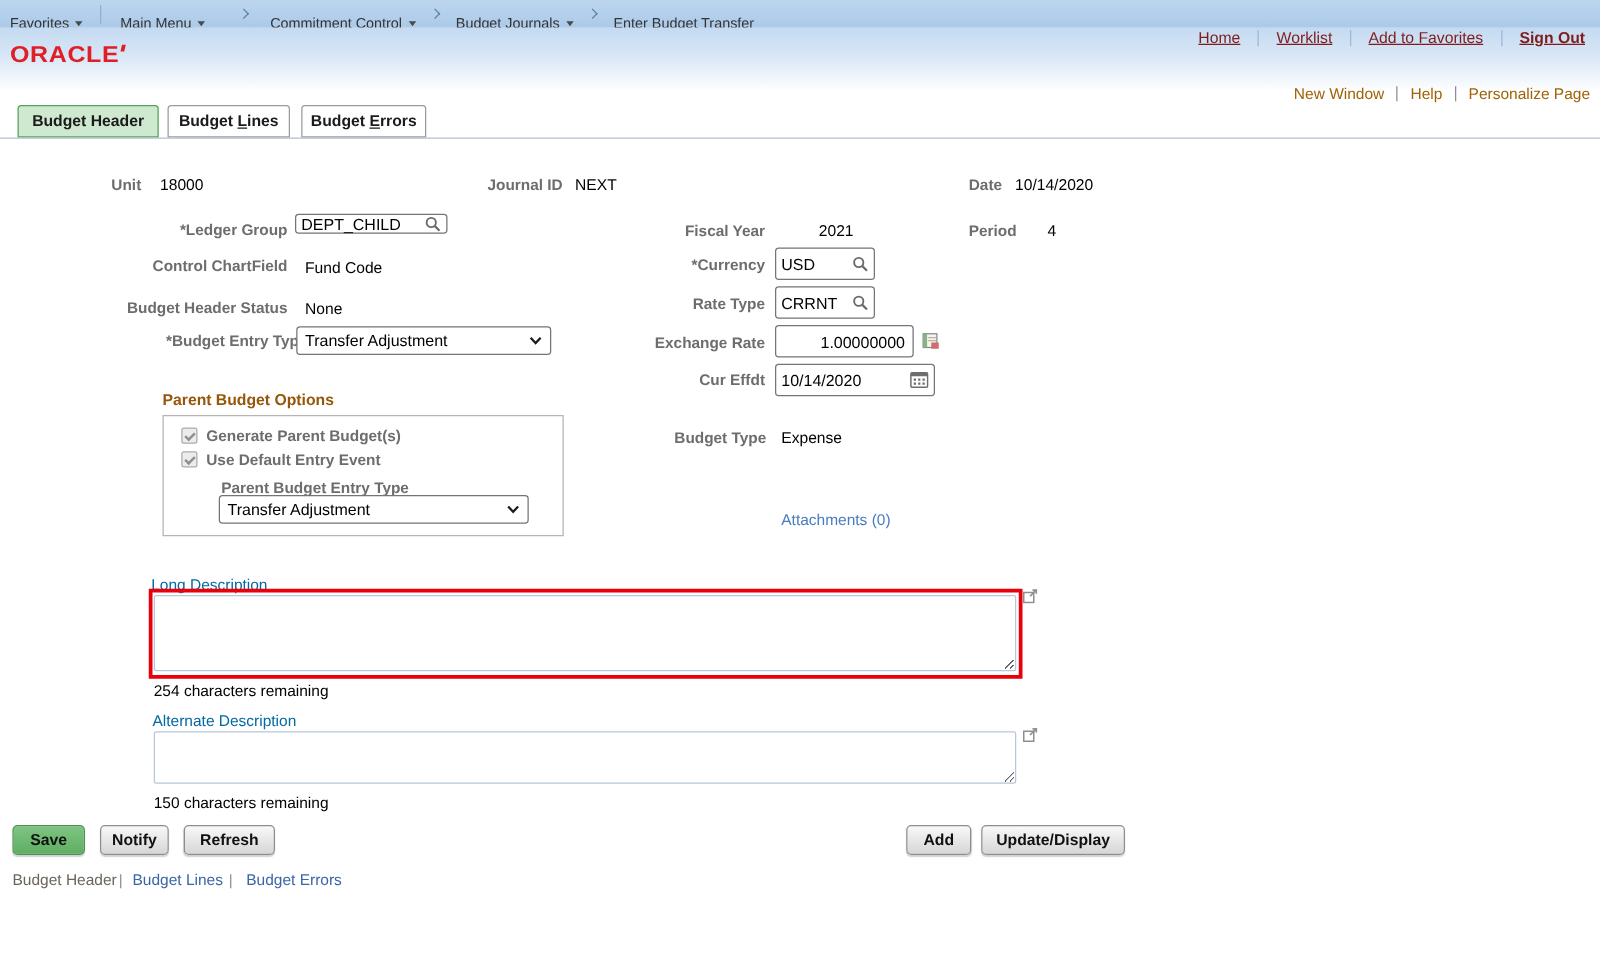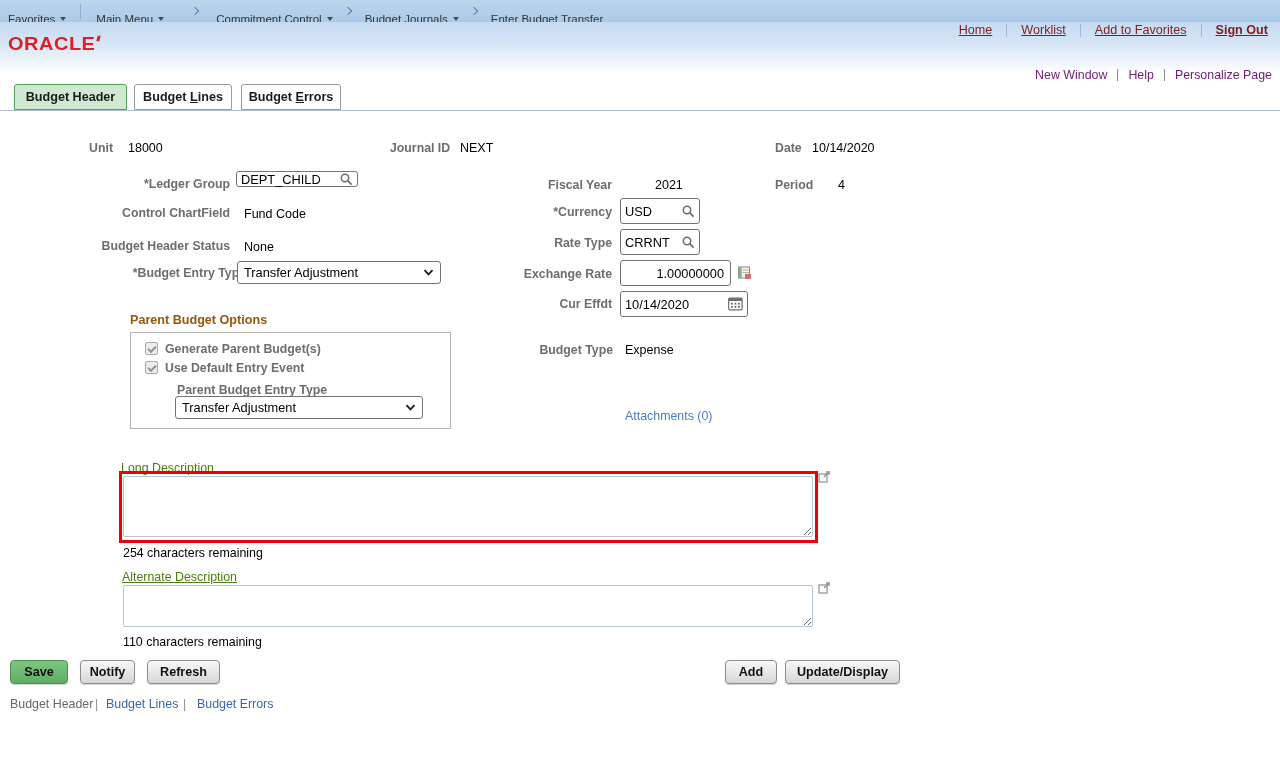--- a/index.html
+++ b/index.html
@@ -21,21 +21,21 @@
   #logo { left:8px; top:33px; font-size:20px; font-weight:bold; color:#e01e26;
     letter-spacing:0.5px; transform:scaleY(0.92); }
   .logo-mark { display:inline-block; width:3px; height:6px; background:#e01e26;
     margin-left:2px; transform:skewX(-12deg); vertical-align:top; margin-top:2px; }
   #headlinks { top:23px; right:12px; display:flex; align-items:center; gap:14px; font-size:12.6px; }
   .hlink { color:#7f1d1d; cursor:pointer; white-space:nowrap;text-decoration:underline; }
   .pipe { display:inline-block; width:1px; height:13px; background:#9db7d6; }
   .pipe2 { display:inline-block; width:1px; height:12px; background:#8d8d8d; }
   
   #utillinks { top:68px; right:8px; display:flex; align-items:center; gap:10px; font-size:12.4px; }
-  .ulink { color:#701a75; cursor:pointer; white-space:nowrap; }
+  .ulink { color:#a16207; cursor:pointer; white-space:nowrap; }
   
   .tab { position:absolute; top:84px; height:26px; box-sizing:border-box; background:#fff;
     border:1px solid #9b9b9b; border-radius:3px 3px 0 0; display:flex; align-items:center;
     justify-content:center; font-size:12.6px; font-weight:bold; color:#1b1b1b; cursor:pointer; z-index:2; }
   .tab.active { background:#cfe9d1; border-color:#55a159; }
   #tabrule { left:0; top:110px; width:1280px; height:1px; background:#b0bfd2; z-index:3; }
   .ukey { text-decoration:underline; }
   
   .lbl { position:absolute; font-weight:bold; color:#6d6d6d; font-size:12.3px; white-space:nowrap; }
   .r { text-align:right; }
@@ -50,21 +50,21 @@
     box-sizing:border-box; display:flex; align-items:center; font-size:12.8px; color:#000;
     padding:0 6px; cursor:pointer; justify-content:space-between; }
   
   .grp-title { position:absolute; font-weight:bold; color:#96570a; font-size:12.6px; }
   #grpbox { left:130px; top:332px; width:321px; height:97px; border:1px solid #b5b5b5; box-sizing:border-box; }
   .cb { position:absolute; width:13px; height:13px; background:#ececec; border:1px solid #ababab;
     border-radius:2px; box-sizing:border-box; }
   .cb::after { content:""; position:absolute; left:2px; top:2.5px; width:6px; height:3px;
     border-left:2px solid #8f8f8f; border-bottom:2px solid #8f8f8f; transform:rotate(-45deg); }
   
-  .dlabel { position:absolute; color:#4d7c0f; font-size:12.4px; white-space:nowrap;text-decoration:underline; }
+  .dlabel { position:absolute; color:#0369a1; font-size:12.4px; white-space:nowrap; }
   #redbox { left:119px; top:471px; width:699px; height:72px; border:3px solid #e8000b; box-sizing:border-box; z-index:5; }
   .ta { position:absolute; border:1px solid #b7c6da; border-radius:2px; background:#fff;
     resize:both; font:12.6px "Liberation Sans","DejaVu Sans",sans-serif; box-sizing:border-box; outline:none; }
   .remain { position:absolute; color:#000; font-size:12.4px; }
   
   .btn { position:absolute; height:24px; box-sizing:border-box; border:1px solid #8d8d8d; border-radius:4px;
     background:linear-gradient(#f8f8f8,#d6d6d6); font-weight:bold; font-size:12.6px; color:#111;
     display:flex; align-items:center; justify-content:center; cursor:pointer;
     box-shadow:0 1px 1px rgba(0,0,0,.18); }
   .btn.green { background:linear-gradient(#7ec581,#5fae63); border-color:#4c9150; }
@@ -239,21 +239,21 @@
 </svg>
 <div class="remain" style="left:123px;top:546px">254 characters remaining</div>
 
 <div class="dlabel" style="left:122px;top:570px">Alternate Description</div>
 <textarea class="ta" style="left: 123px; top: 585px; width: 690px; height: 42px;"></textarea>
 <svg class="abs" style="left:818px;top:581px" width="13" height="13" viewBox="0 0 13 13">
   <rect x="1" y="4" width="8" height="8" fill="none" stroke="#8f8f8f" stroke-width="1.2"></rect>
   <path d="M6 7 L11 2" stroke="#8f8f8f" stroke-width="1.4"></path>
   <path d="M8 2 h3 v3" fill="none" stroke="#8f8f8f" stroke-width="1.4"></path>
 </svg>
-<div class="remain" style="left:123px;top:635px">110 characters remaining</div>
+<div class="remain" style="left:123px;top:635px">150 characters remaining</div>
 
 <div class="btn green" style="left:10px;top:660px;width:58px">Save</div>
 <div class="btn" style="left:80px;top:660px;width:55px">Notify</div>
 <div class="btn" style="left:147px;top:660px;width:73px">Refresh</div>
 <div class="btn" style="left:725px;top:660px;width:52px">Add</div>
 <div class="btn" style="left:785px;top:660px;width:115px">Update/Display</div>
 
 <div class="flink cur" style="left:10px;top:697px">Budget Header</div>
 <div class="fsep" style="left:95px;top:697px">|</div>
 <div class="flink lnk" style="left:106px;top:697px">Budget Lines</div>

